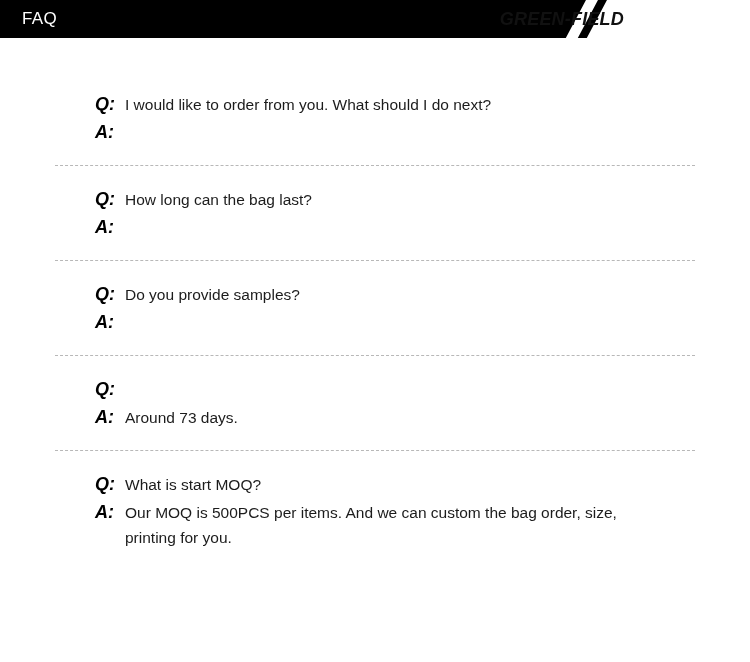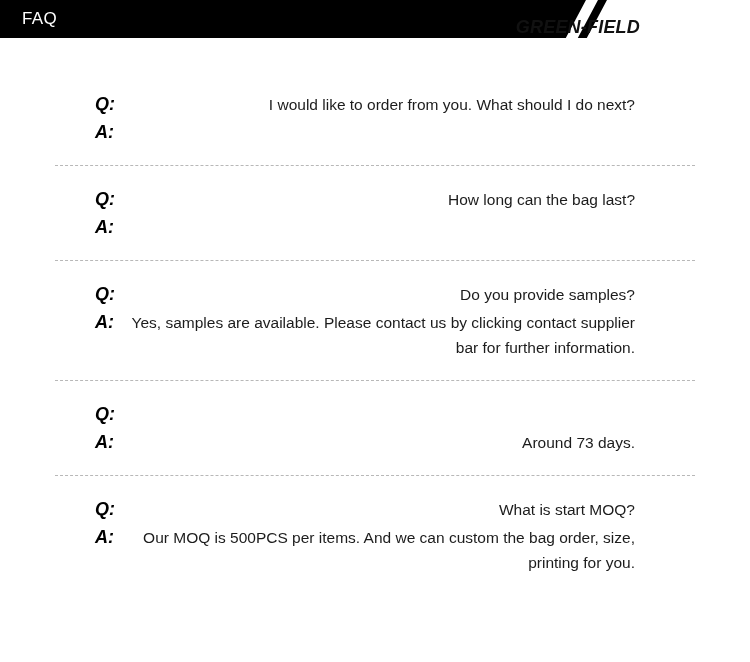--- a/index.html
+++ b/index.html
@@ -56,30 +56,29 @@
     position: absolute;
     left: 22px;
     top: 8px;
     font-size: 17px;
     color: #ffffff;
     letter-spacing: 0.3px;
     line-height: 22px;
   }
   .brand {
     position: absolute;
-    right: 16px;
+    right: 32px;
     top: 7px;
     font-size: 18px;
     font-style: italic;
     font-weight: bold;
     color: #111111;
     letter-spacing: 0.2px;
     line-height: 24px;
     font-family: "Liberation Sans", sans-serif;
-    margin-top: 8px;
   }
 
   
   .faq-list {
     padding: 0;
     margin: 0;
     list-style: none;
   }
   .faq-item {
     margin: 0 55px;
@@ -116,21 +115,20 @@
   }
   .marker-a {
     font-style: italic;
   }
   .qa-text {
     flex: 1 1 auto;
     font-size: 15.5px;
     line-height: 25px;
     color: #1c1c1c;
     max-width: 510px;
-    text-align: right;
   }
 
   
   .faq-item:first-child .faq-block {
     padding-top: 50px;
   }
 </style>
 </head>
 <body>
 
@@ -171,21 +169,20 @@
   </li>
 
   <li class="faq-item">
     <div class="faq-block">
       <div class="qa-row">
         <div class="marker">Q:</div>
         <div class="qa-text">Do you provide samples?</div>
       </div>
       <div class="qa-row">
         <div class="marker marker-a">A:</div>
-        <div class="qa-text">Yes, samples are available. Please contact us by clicking contact supplier bar for further information.</div>
       </div>
     </div>
     <div class="divider"></div>
   </li>
 
   <li class="faq-item">
     <div class="faq-block">
       <div class="qa-row">
         <div class="marker">Q:</div>
       </div>

